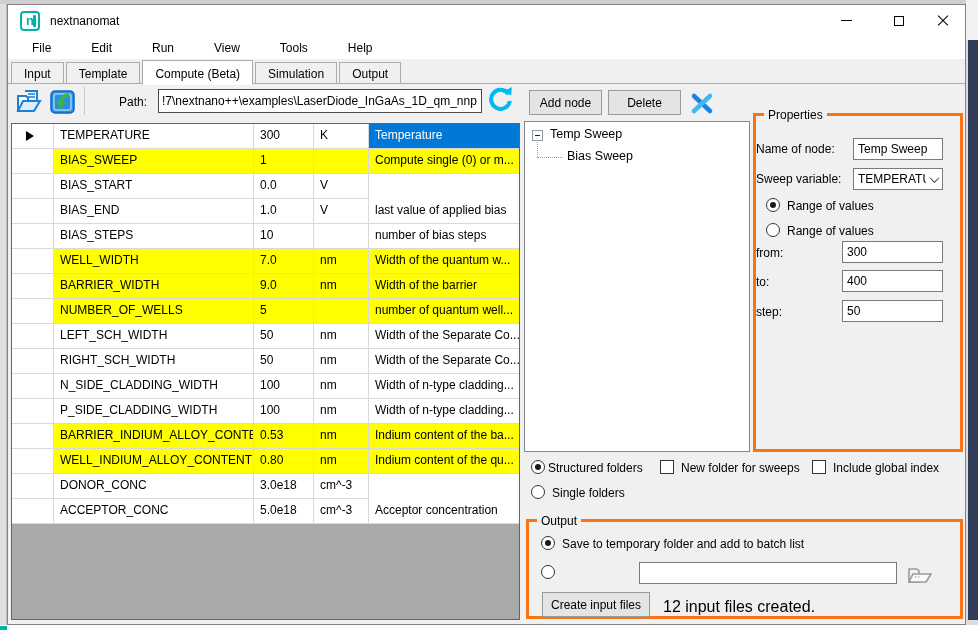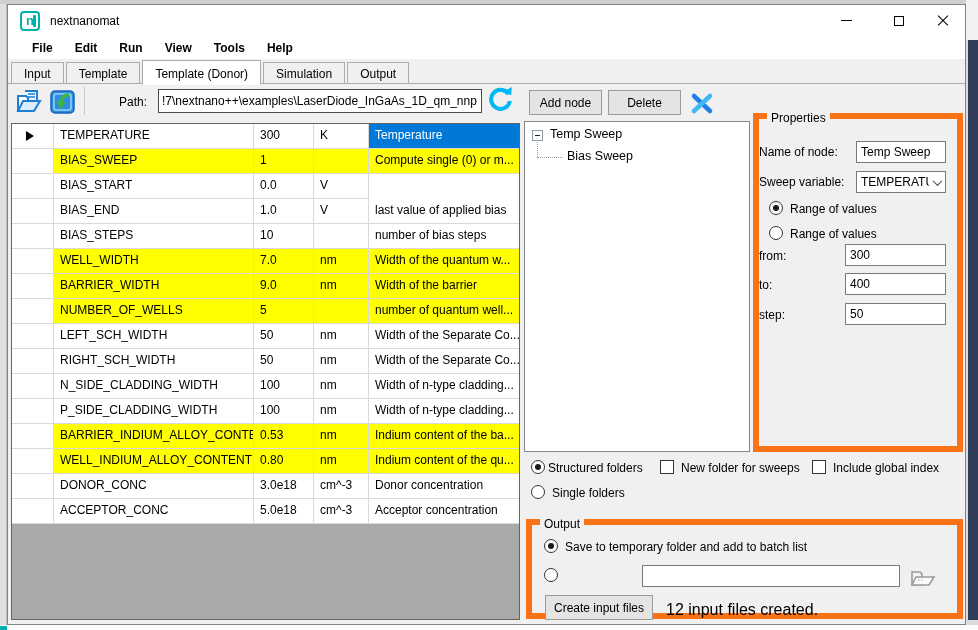--- a/index.html
+++ b/index.html
@@ -26,21 +26,21 @@
   .app-icon i{position:absolute;right:2px;top:2px;bottom:2px;width:3px;background:var(--teal);border-radius:1px;}
   .win-title{left:42px;top:9px;font-size:12px;}
   .win-btn{width:45px;height:31px;top:0;display:flex;align-items:center;justify-content:center;}
   .wb-min{left:816px;} .wb-max{left:868px;} .wb-close{left:912px;}
   .glyph-min{width:11px;height:1px;background:#000;}
   .glyph-max{width:10px;height:10px;border:1px solid #000;}
   .glyph-close{width:12px;height:12px;position:relative;}
   .glyph-close:before,.glyph-close:after{content:"";position:absolute;left:-1px;top:5px;width:14px;height:1px;background:#000;}
   .glyph-close:before{transform:rotate(45deg);} .glyph-close:after{transform:rotate(-45deg);}
 
-  .menubar{left:0;top:32px;width:957px;height:22px;background:#fff;display:flex;align-items:center;padding-left:14px;gap:2px;font-weight:bold;}
+  .menubar{left:0;top:32px;width:957px;height:22px;background:#fff;display:flex;align-items:center;padding-left:14px;gap:20px;}
   .menu-item{padding:3px 10px;font-size:12px;}
 
   .tabstrip{left:0;top:54px;width:957px;height:25px;display:flex;align-items:flex-end;padding-left:3px;}
   .tab{height:22px;padding:4px 12px 3px;background:#f0f0f0;border:1px solid #acacac;border-bottom:none;margin-right:2px;font-size:12px;position:relative;}
   .tab.active{height:25px;background:#fff;z-index:3;padding-top:6px;border-bottom:1px solid #fff;margin-bottom:-1px;}
   .tabline{left:0;top:78px;width:957px;height:1px;background:#acacac;}
 
   
   .tool-icon{top:82px;width:30px;height:28px;}
   .path-label{left:111px;top:90px;font-size:12px;}
@@ -71,21 +71,21 @@
 
   .treebox{left:516px;top:116px;width:226px;height:331px;background:#fff;border:1px solid #828790;}
   .tree-item{position:absolute;font-size:12.5px;white-space:nowrap;}
   .expander{position:absolute;left:7px;top:8px;width:11px;height:11px;border:1px solid #919ba5;background:#fff;}
   .expander i{position:absolute;left:2px;top:4px;width:5px;height:1px;background:#222;}
   .t-root{left:25px;top:5px;}
   .t-child{left:42px;top:27px;}
   .tree-vline{position:absolute;left:12px;top:20px;width:1px;height:15px;border-left:1px dotted #9aa0a6;}
   .tree-hline{position:absolute;left:12px;top:35px;width:26px;height:1px;border-top:1px dotted #9aa0a6;}
 
-  .groupbox{border:6px solid #f97316;background:#f0f0f0;}
+  .groupbox{border:3px solid #f97316;background:#f0f0f0;}
   .gb-label{position:absolute;top:-8px;left:8px;background:#f0f0f0;padding:0 4px;font-size:12px;}
   .props{left:745px;top:108px;width:210px;height:339px;}
   .p-label{position:absolute;font-size:12px;}
   .field{position:absolute;background:#fff;border:1px solid #7a7a7a;height:22px;font-size:12px;font-family:"Liberation Sans",sans-serif;padding:0 4px;}
   .combo{position:absolute;background:#fff;border:1px solid #7a7a7a;height:22px;font-size:12px;display:flex;align-items:center;}
   .combo .val{padding-left:4px;white-space:nowrap;overflow:hidden;flex:1;}
   .chev{width:16px;height:100%;display:flex;align-items:center;justify-content:center;flex:none;}
   .chev i{width:7px;height:7px;border-right:1px solid #444;border-bottom:1px solid #444;transform:rotate(45deg) translate(-1px,-1px);}
 
   .radio{position:absolute;width:14px;height:14px;border:1px solid #333;border-radius:50%;background:#fff;}
@@ -129,21 +129,21 @@
       <span class="menu-item">Edit</span>
       <span class="menu-item">Run</span>
       <span class="menu-item">View</span>
       <span class="menu-item">Tools</span>
       <span class="menu-item">Help</span>
     </div>
 
   <div class="abs tabstrip" id="tabstrip">
       <span class="tab">Input</span>
       <span class="tab">Template</span>
-      <span class="tab active">Template (Donor)</span>
+      <span class="tab active">Compute (Beta)</span>
       <span class="tab">Simulation</span>
       <span class="tab">Output</span>
     </div>
   <div class="abs tabline"></div>
 
   <div class="abs tool-icon" style="left:7px;">
     <svg width="30" height="28" viewBox="0 0 30 28">
       <path d="M10 4 h12 v14" fill="#eaf4ff" stroke="#1e7fd4" stroke-width="2"></path>
       <path d="M13 7 h7 M13 10 h7" stroke="#1e7fd4" stroke-width="1.4"></path>
       <path d="M3 9 h8 l2 2 h0 v13 h-10 z" fill="#ffffff" stroke="#1e7fd4" stroke-width="2"></path>
@@ -267,21 +267,20 @@
           <div class="cell c-variable hl">WELL_INDIUM_ALLOY_CONTENT</div>
           <div class="cell c-value hl">0.80</div>
           <div class="cell c-unit hl">nm</div>
           <div class="cell c-description hl">Indium content of the qu...</div>
         </div>
         <div class="trow">
           <div class="cell c-marker"></div>
           <div class="cell c-variable">DONOR_CONC</div>
           <div class="cell c-value">3.0e18</div>
           <div class="cell c-unit">cm^-3</div>
-          <div class="cell c-description">Donor concentration</div>
         </div>
         <div class="trow">
           <div class="cell c-marker"></div>
           <div class="cell c-variable">ACCEPTOR_CONC</div>
           <div class="cell c-value">5.0e18</div>
           <div class="cell c-unit">cm^-3</div>
           <div class="cell c-description">Acceptor concentration</div>
         </div>
       </div>
   </div>

